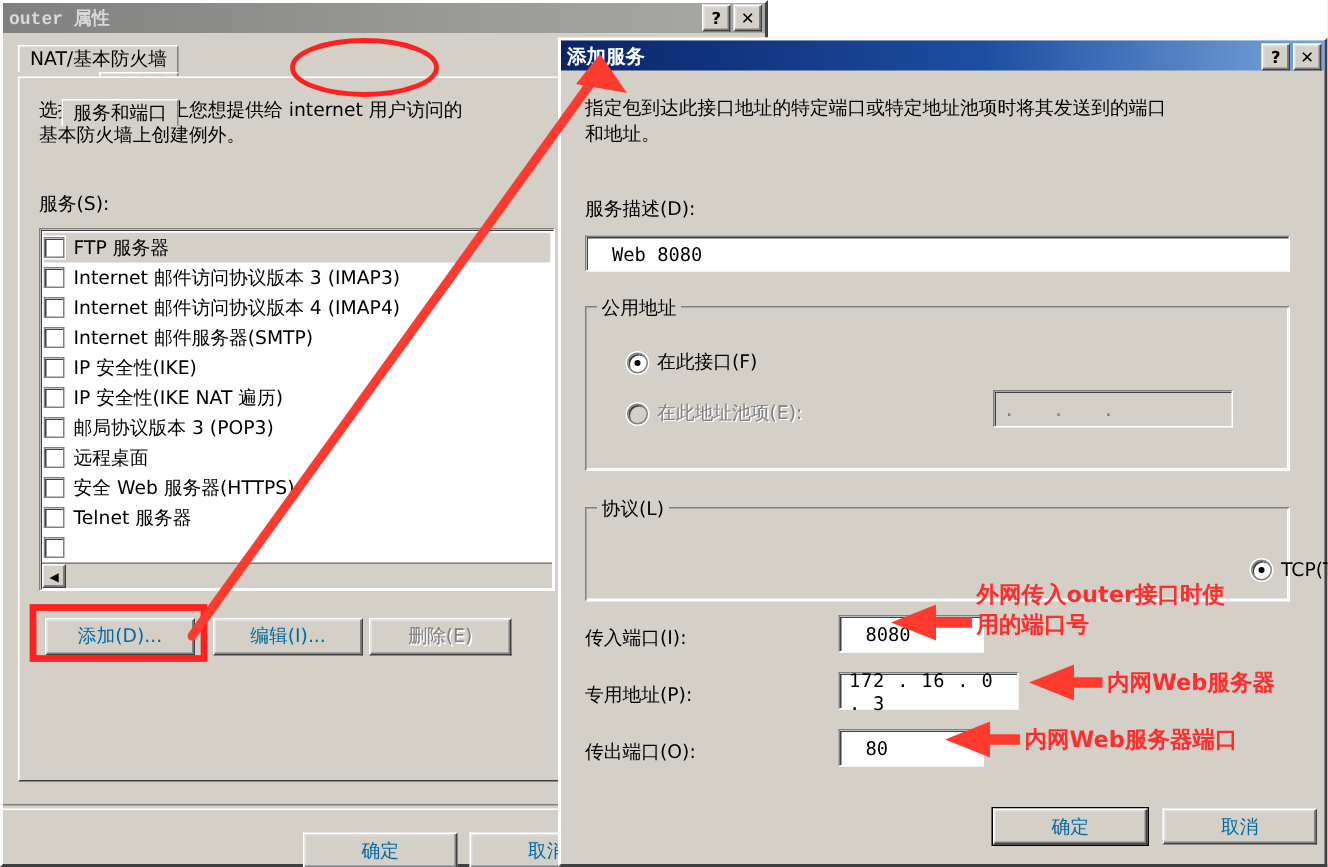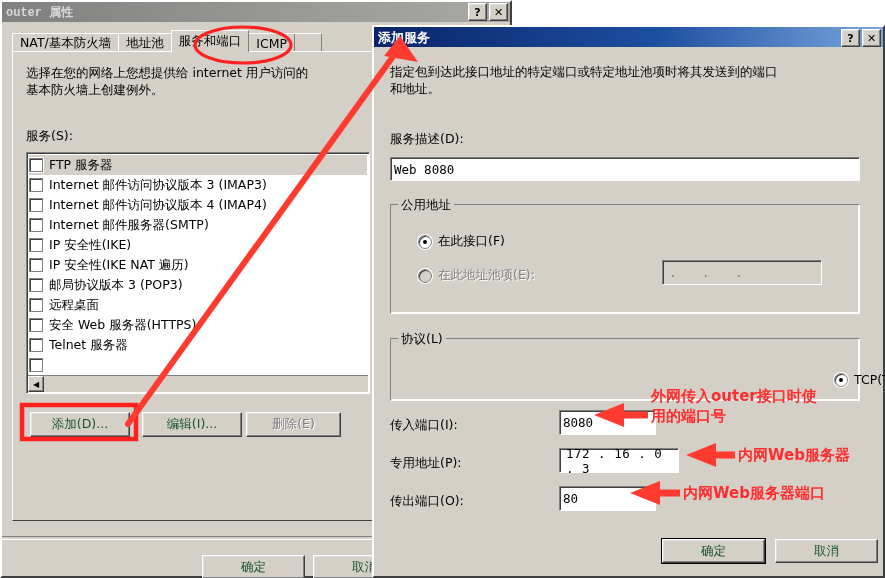--- a/index.html
+++ b/index.html
@@ -80,20 +80,21 @@
     font-family: "DejaVu Sans", "Liberation Sans", sans-serif;
     line-height: 1;
   }
 
   
   .tabstrip {
     position: absolute;
     display: flex;
     align-items: flex-end;
     height: 22px;
+    flex-direction: column;
   }
   .tab {
     height: 19px;
     padding: 0 7px;
     background: #d4d0c8;
     border-top: 1px solid #ffffff;
     border-left: 1px solid #ffffff;
     border-right: 1px solid #808080;
     box-sizing: border-box;
     display: flex;
@@ -134,21 +135,21 @@
     border-top: 1px solid #ffffff;
     border-left: 1px solid #ffffff;
     border-right: 1px solid #404040;
     border-bottom: 1px solid #404040;
     box-shadow: inset -1px -1px 0 #808080, inset 1px 1px 0 #dfdfdf;
     box-sizing: border-box;
     display: flex;
     align-items: center;
     justify-content: center;
     font-size: 12.5px;
-    color: #14532d;
+    color: #0369a1;
     white-space: nowrap;
   }
   .btn.disabled { color: #808080; text-shadow: 1px 1px 0 #ffffff; }
   .btn.default { box-shadow: inset -1px -1px 0 #808080, inset 1px 1px 0 #dfdfdf, 0 0 0 1px #000000; }
 
   .group {
     position: absolute;
     border: 1px solid #808080;
     border-right-color: #ffffff;
     border-bottom-color: #ffffff;
@@ -253,21 +254,21 @@
     position: absolute;
     background: #ffffff;
     border-top: 1px solid #808080;
     border-left: 1px solid #808080;
     border-right: 1px solid #ffffff;
     border-bottom: 1px solid #ffffff;
     box-shadow: inset 1px 1px 0 #404040;
     box-sizing: border-box;
     display: flex;
     align-items: center;
-    padding-left: 3px;
+    padding-left: 17px;
     font-size: 12.5px;
     font-family: "DejaVu Sans Mono", "Liberation Mono", monospace;
   }
   .field.dis { background: #d4d0c8; color: #808080; }
   .field.ip {
     font-family: "DejaVu Sans Mono", "Liberation Mono", monospace;
     letter-spacing: 0.5px;
     padding-left: 6px;
   }
 

